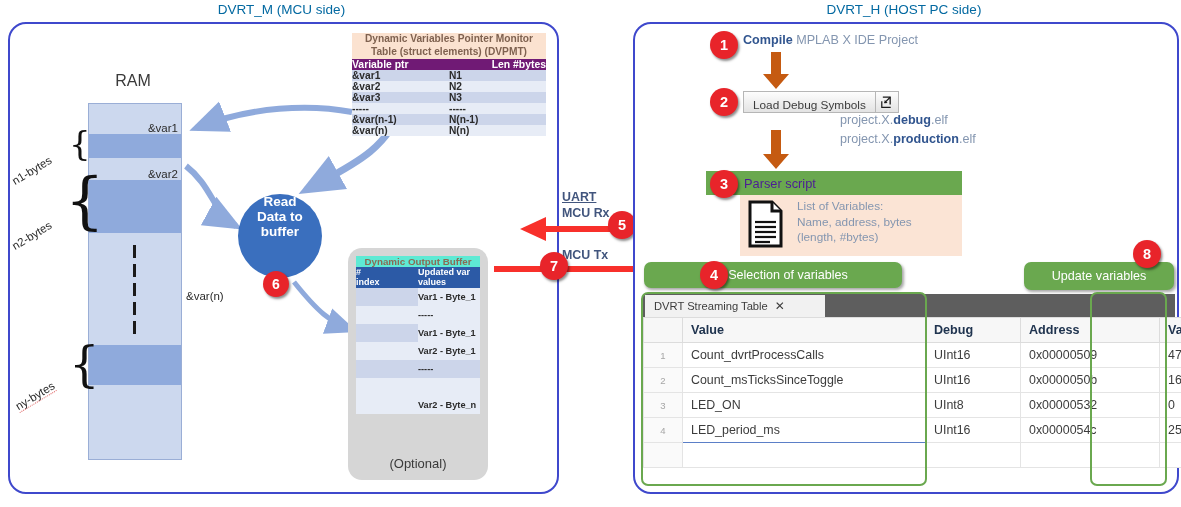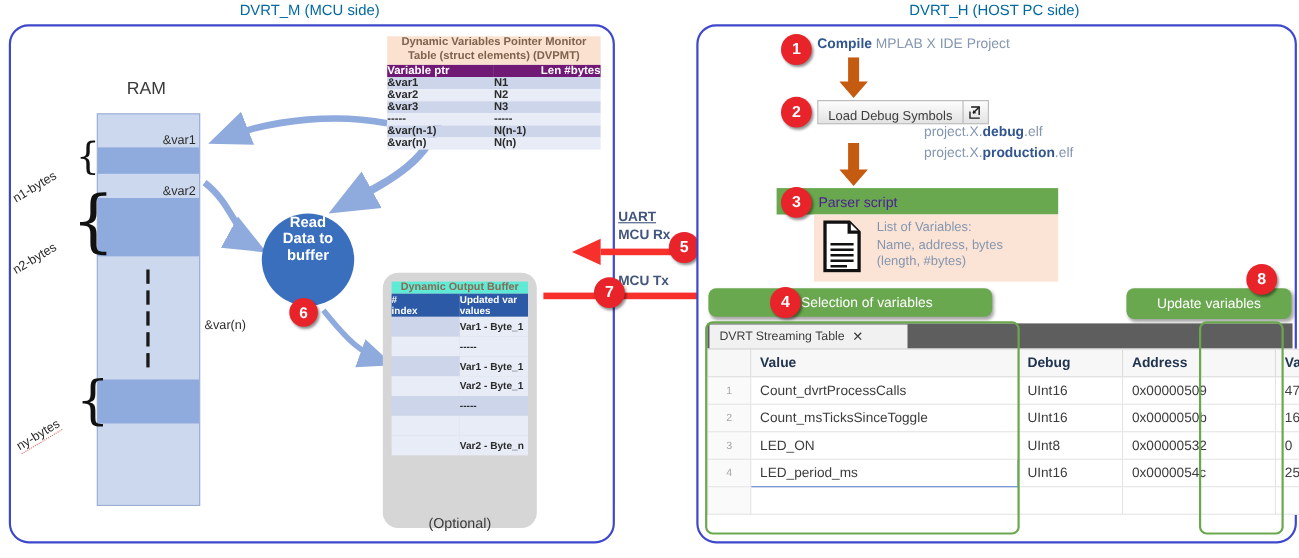--- a/index.html
+++ b/index.html
@@ -225,21 +225,21 @@
   <tr>
     <td class="rw-b">&nbsp;</td>
     <td class="dob-cell rw-b">&nbsp;</td>
   </tr>
   <tr>
     <td class="rw-b">&nbsp;</td>
     <td class="dob-cell rw-b">Var2 - Byte_n</td>
   </tr>
 </tbody>
   </table>
-<div class="abs optional" style="left:348px;top:468px;width:140px;">(Optional)</div>
+<div class="abs optional" style="left:348px;top:456px;width:140px;">(Optional)</div>
 
 <div class="abs uart-lab u" style="left:562px;top:190px;">UART</div>
 <div class="abs uart-lab" style="left:562px;top:206px;">MCU Rx</div>
 <div class="abs uart-lab" style="left:562px;top:248px;">MCU Tx</div>
 
 <div class="abs redline" style="left:546px;top:226px;width:132px;height:6px;"></div>
 <div class="abs redline" style="left:672px;top:226px;width:6px;height:44px;"></div>
 <svg class="abs" style="left:520px;top:216px;width:34px;height:26px;">
   <path d="M0,13 L26,1 L26,25 Z" fill="#f8302b"></path>
 </svg>

